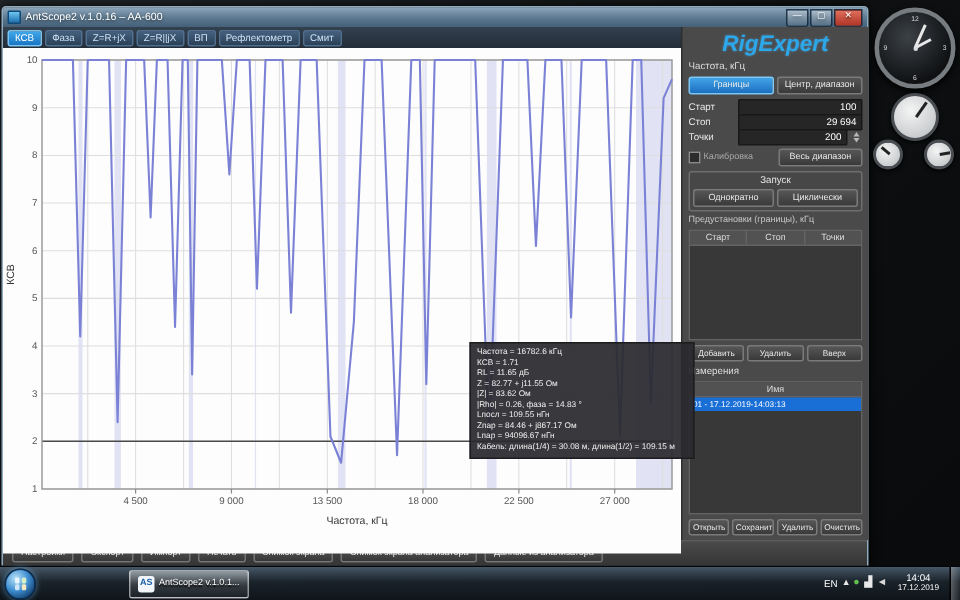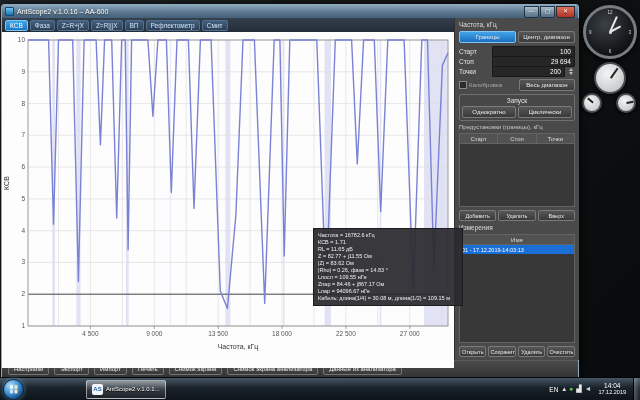--- a/index.html
+++ b/index.html
@@ -224,20 +224,21 @@
               <div>|Rho| = 0.26, фаза = 14.83 °</div>
               <div>Lпосл = 109.55 нГн</div>
               <div>Zпар = 84.46 + j867.17 Ом</div>
               <div>Lпар = 94096.67 нГн</div>
               <div>Кабель: длина(1/4) = 30.08 м, длина(1/2) = 109.15 м</div>
             </div>
         </div>
       </div>
 
       <div class="right-panel">
+        <div class="brand">RigExpert</div>
         <div class="p-label">Частота, кГц</div>
         <div class="row">
             <div class="pbtn blue">Границы</div>
             <div class="pbtn">Центр, диапазон</div>
           </div>
         <div>
             <div class="field-row">
               <span class="field-label">Старт</span>
               <div class="field">100</div>
             </div>

